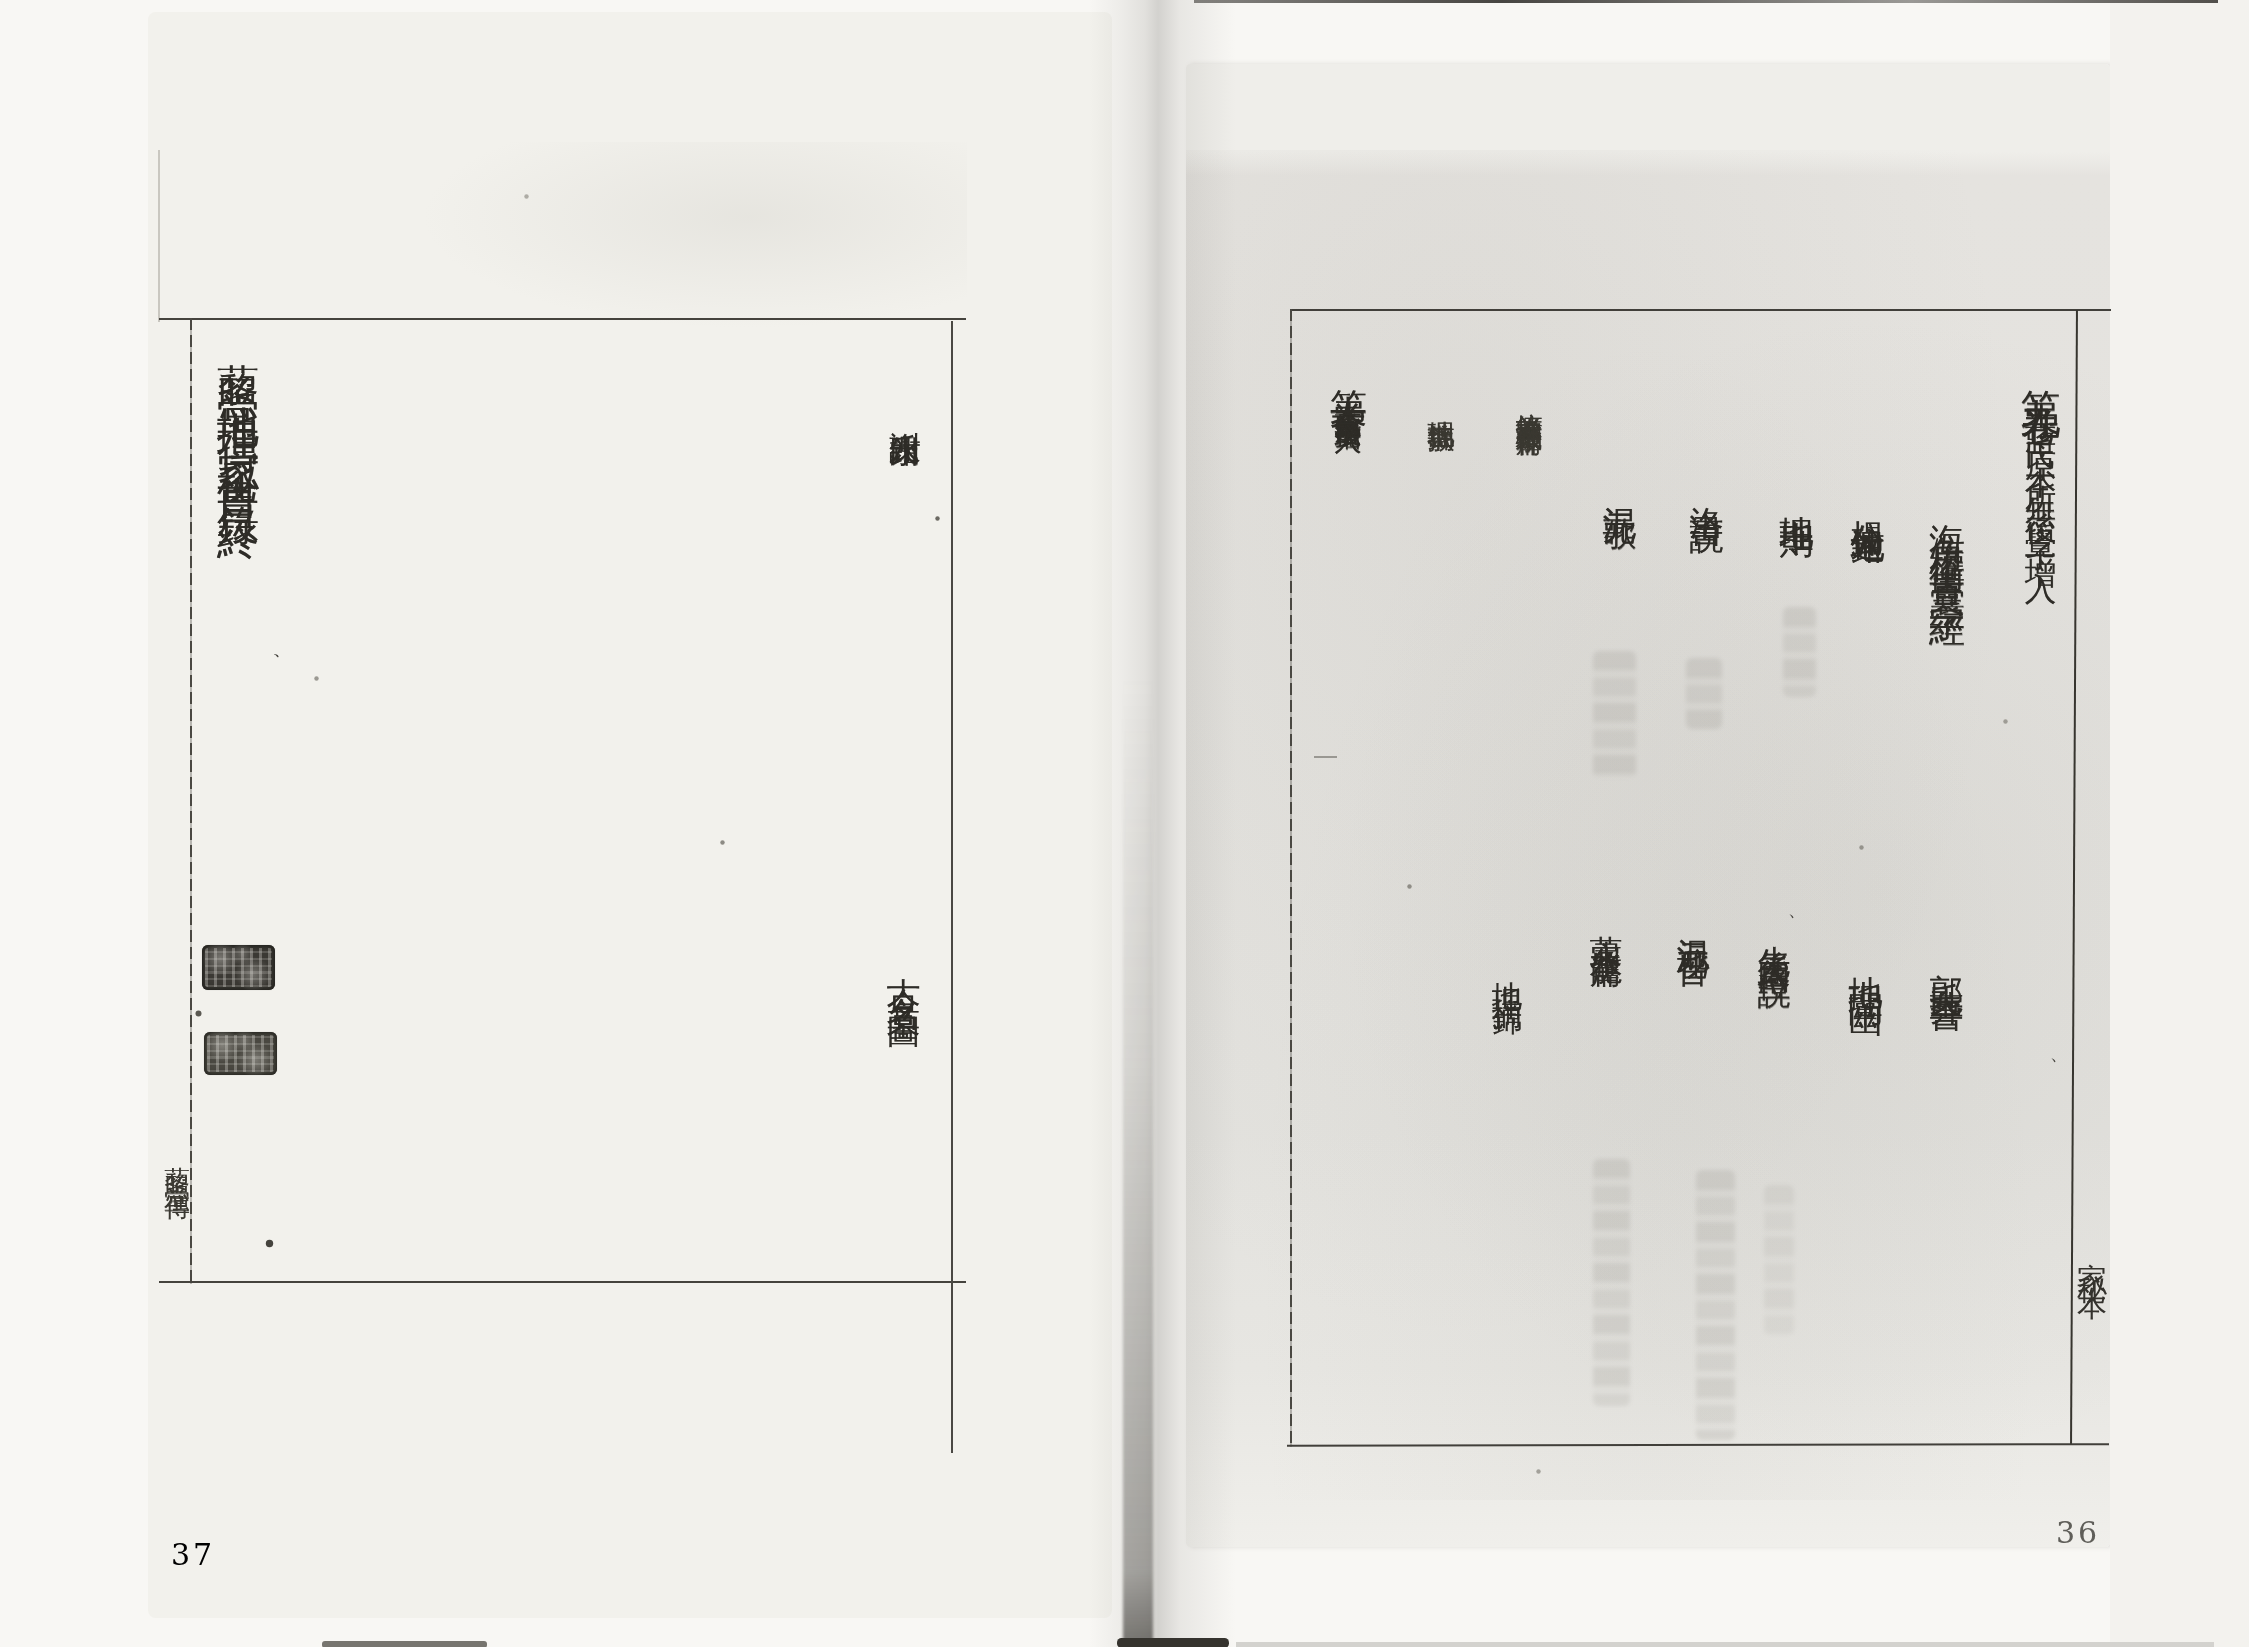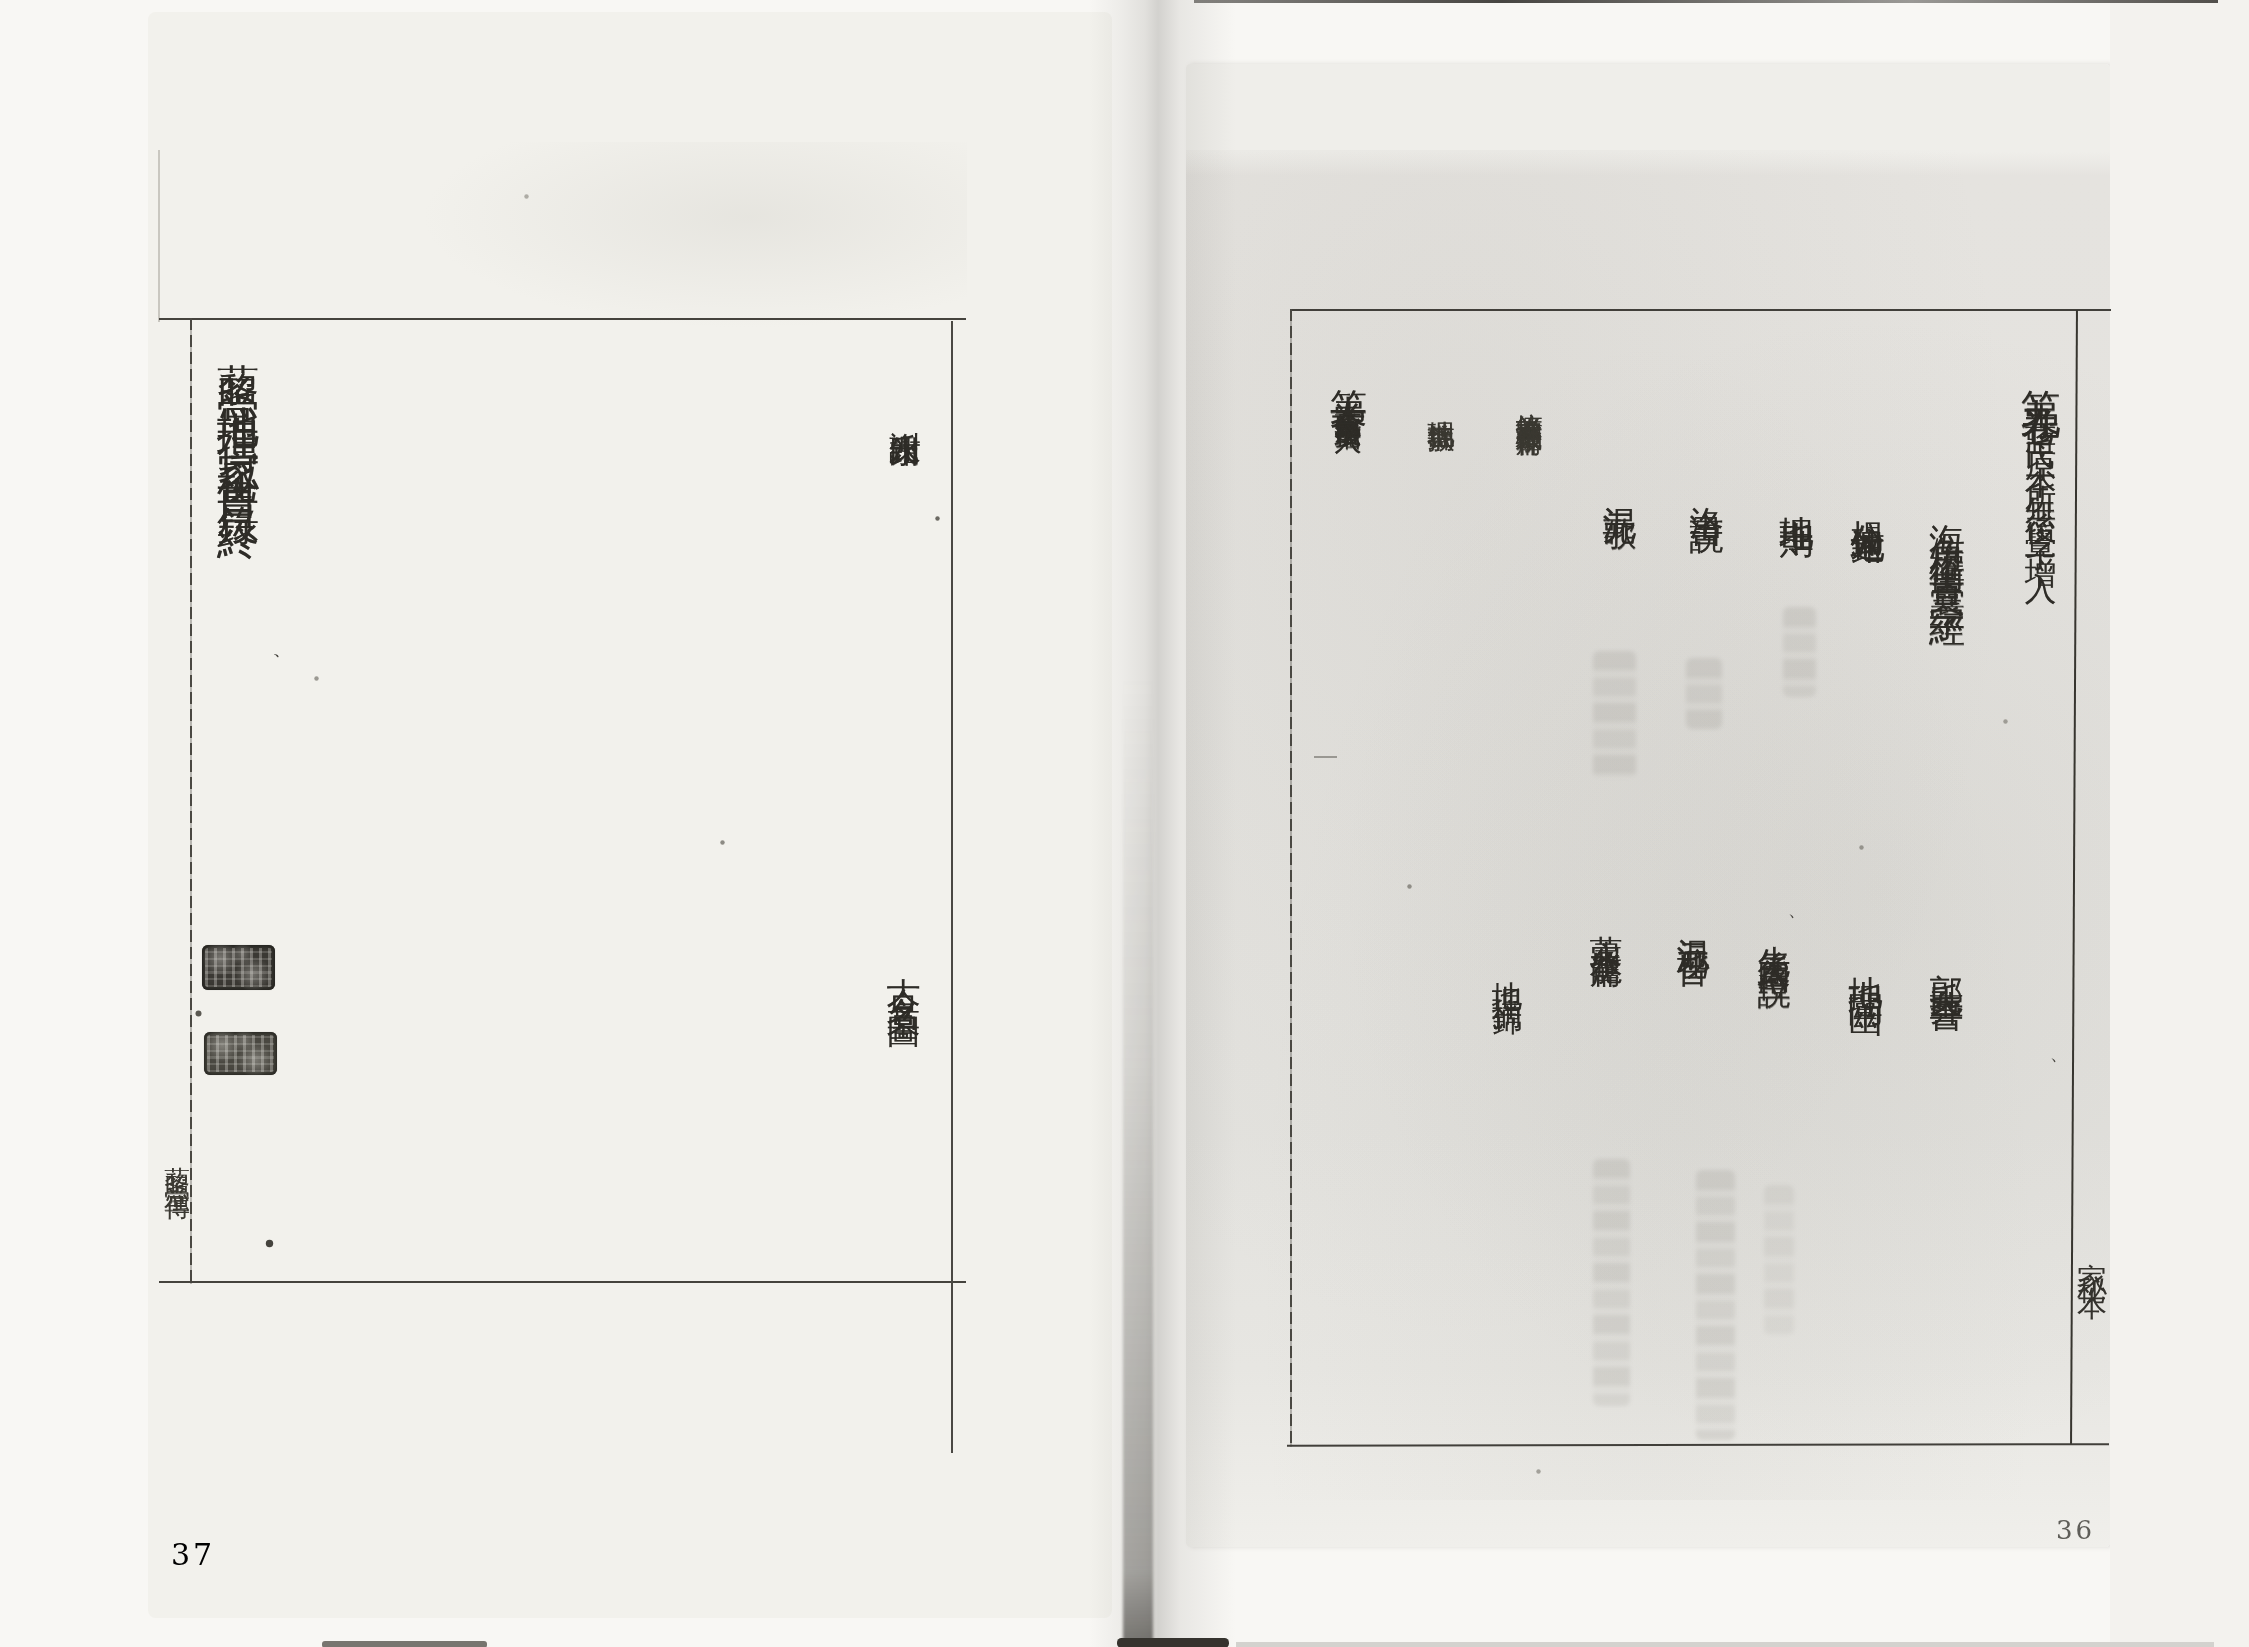--- a/index.html
+++ b/index.html
@@ -196,21 +196,21 @@
 
     <div class="ghost" style="left:1593px;top:651px;width:43px;height:127px;"></div>
     <div class="ghost" style="left:1783px;top:607px;width:33px;height:90px;"></div>
     <div class="ghost" style="left:1686px;top:658px;width:36px;height:71px;"></div>
     <div class="ghost" style="left:1696px;top:1170px;width:39px;height:270px;"></div>
     <div class="ghost" style="left:1593px;top:1159px;width:37px;height:247px;"></div>
     <div class="ghost" style="left:1764px;top:1185px;width:30px;height:150px;opacity:0.18;"></div>
 
     <div class="vcol print" style="left:2077px;top:1239px;font-size:30px;letter-spacing:13.5px;">家秘本</div>
 
-    <div class="pagenum" style="left:2056px;top:1515px;font-size:26px;color:#5f5e59;text-align:right;">36</div>
+    <div class="pagenum" style="left:2056px;top:1515px;font-size:30px;color:#5f5e59;text-align:right;">36</div>
   </div>
 
   <div class="abs top-edge-line"></div>
   <div class="abs bottom-band"></div>
   <div class="abs bottom-blob-left"></div>
   <div class="abs bottom-blob-center"></div>
   <div class="speckles"></div>
 
 </div>
 

